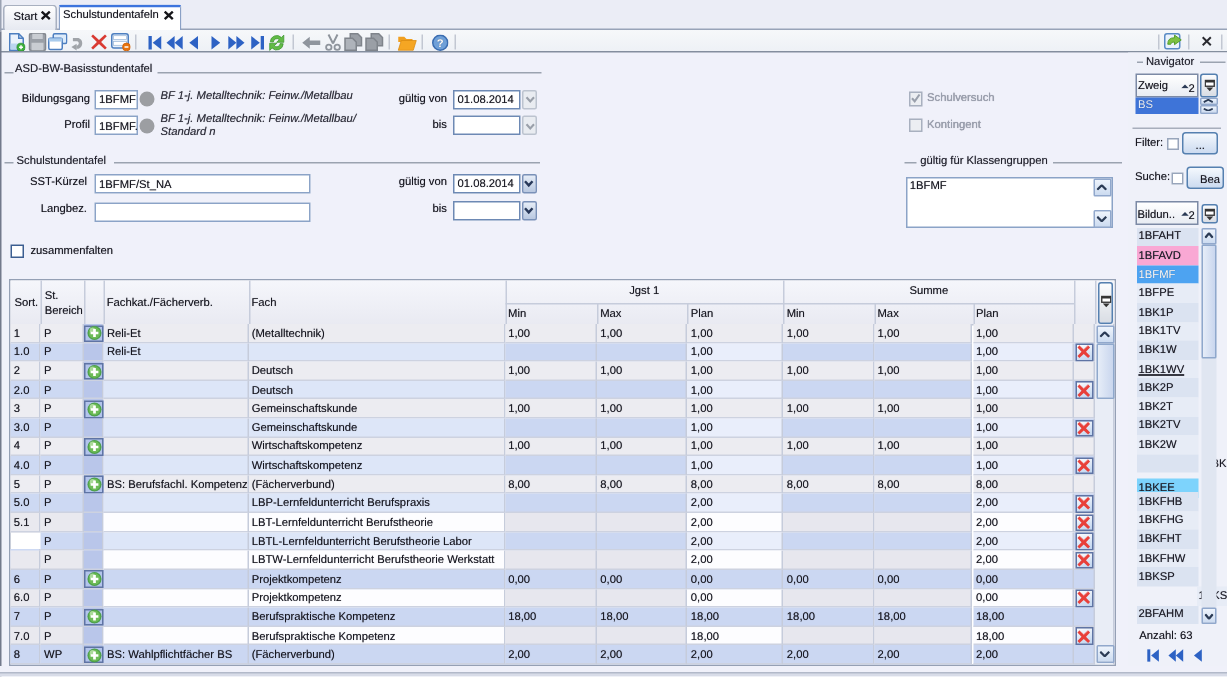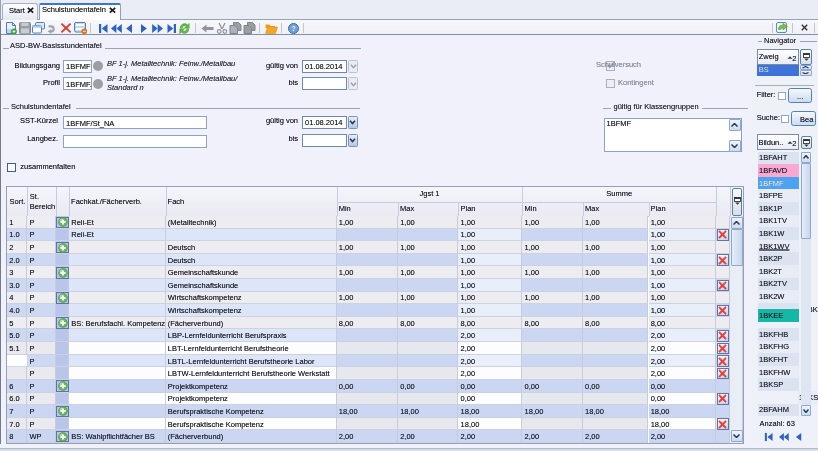--- a/index.html
+++ b/index.html
@@ -159,21 +159,21 @@
 <div class="rlbl" style="left:200px;width:98px;top:78px;">bis</div>
 <div class="inp" style="left:302px;top:77px;width:45px;height:13px;border-color:#6d89b4;"></div>
 <div class="abs" style="left:348px;top:77px;width:10px;height:13px;background:#e9ecf1;border:1px solid #bcc3cf;border-radius:1.5px;"></div>
 <svg style="left:349.5px;top:81.5px" width="7" height="5" viewBox="0 0 7 5">
     <path d="M1 0.8 L3.5 3.6 L6 0.8" stroke="#9aa0aa" stroke-width="1.4" fill="none"></path>
   </svg>
 <div class="cb" style="left:605.5px;top:61px;width:9.5px;height:9.5px;background:#eceef2;border-color:#a8b0bf;"></div>
 <svg style="left:606.5px;top:62px" width="7" height="7" viewBox="0 0 7 7">
     <path d="M1 3.5 L2.8 5.5 L6 1" stroke="#9aa0ac" stroke-width="1.4" fill="none"></path>
   </svg>
-<div class="lbl" style="left:596px;top:60px;color:#9ba1b0;">Schulversuch</div>
+<div class="lbl" style="left:618px;top:60px;color:#9ba1b0;">Schulversuch</div>
 <div class="cb" style="left:605.5px;top:78.5px;width:9.5px;height:9.5px;background:#eceef2;border-color:#a8b0bf;"></div>
 <div class="lbl" style="left:618px;top:77.5px;color:#9ba1b0;">Kontingent</div>
 <div class="rlbl" style="left:0px;width:58px;top:116.3px;">SST-Kürzel</div>
 <div class="inp" style="left:63px;top:116px;width:143.5px;height:13px;">
     <span>1BFMF/St_NA</span>
   </div>
 <div class="rlbl" style="left:200px;width:98px;top:116.3px;">gültig von</div>
 <div class="inp" style="left:302px;top:115.5px;width:44.5px;height:13.5px;border-color:#6d89b4;">
     <span>01.08.2014</span>
   </div>
@@ -898,21 +898,21 @@
   </div>
 <div class="abs" style="left:757.5px;top:277.6px;width:41.5px;height:12.6px;background:#dbe3f1;color:#1a1a24;">
     <div style="position:absolute;left:1.5px;top:46%;transform:translateY(-50%);white-space:nowrap;">1BK2TV</div>
   </div>
 <div class="abs" style="left:757.5px;top:290.2px;width:41.5px;height:12.6px;background:#e7ecf6;color:#1a1a24;">
     <div style="position:absolute;left:1.5px;top:46%;transform:translateY(-50%);white-space:nowrap;">1BK2W</div>
   </div>
 <div class="abs" style="left:757.5px;top:302.8px;width:41.5px;height:12.6px;background:#dbe3f1;color:#1a1a24;">
     <div style="position:absolute;left:2px;top:46%;transform:translateY(-50%);white-space:nowrap;margin-left:44px;">1BK2WV</div>
   </div>
-<div class="abs" style="left:757.5px;top:309px;width:41.5px;height:12.6px;background:#14b8a6;color:#1a1a24;">
+<div class="abs" style="left:757.5px;top:319px;width:41.5px;height:12.6px;background:#7dd3fc;color:#1a1a24;">
     <div style="position:absolute;left:1.5px;top:46%;transform:translateY(-50%);white-space:nowrap;">1BKEE</div>
   </div>
 <div class="abs" style="left:757.5px;top:328px;width:41.5px;height:12.6px;background:#dbe3f1;color:#1a1a24;">
     <div style="position:absolute;left:1.5px;top:46%;transform:translateY(-50%);white-space:nowrap;">1BKFHB</div>
   </div>
 <div class="abs" style="left:757.5px;top:340.6px;width:41.5px;height:12.6px;background:#e7ecf6;color:#1a1a24;">
     <div style="position:absolute;left:1.5px;top:46%;transform:translateY(-50%);white-space:nowrap;">1BKFHG</div>
   </div>
 <div class="abs" style="left:757.5px;top:353.2px;width:41.5px;height:12.6px;background:#dbe3f1;color:#1a1a24;">
     <div style="position:absolute;left:1.5px;top:46%;transform:translateY(-50%);white-space:nowrap;">1BKFHT</div>

